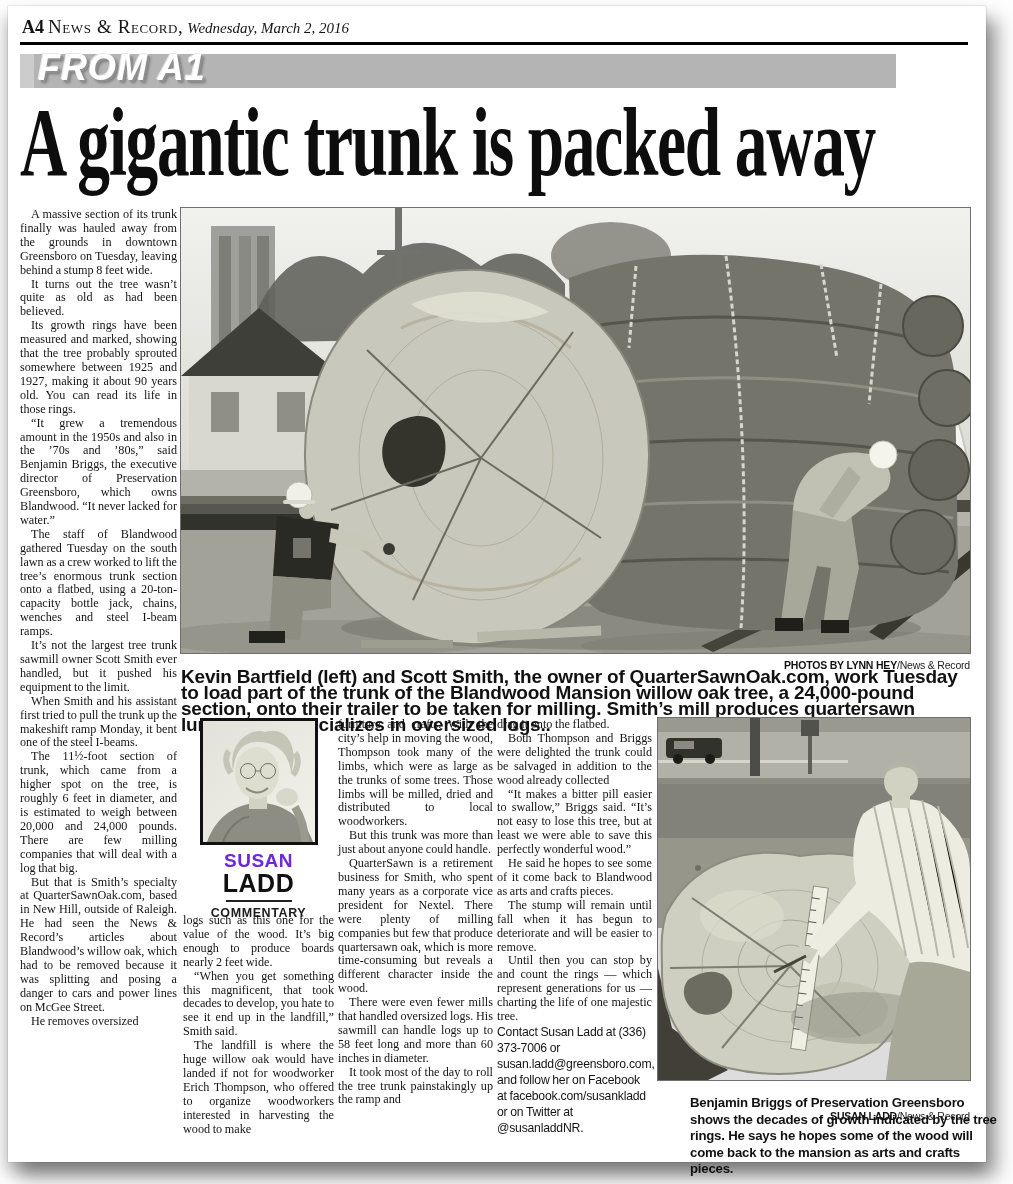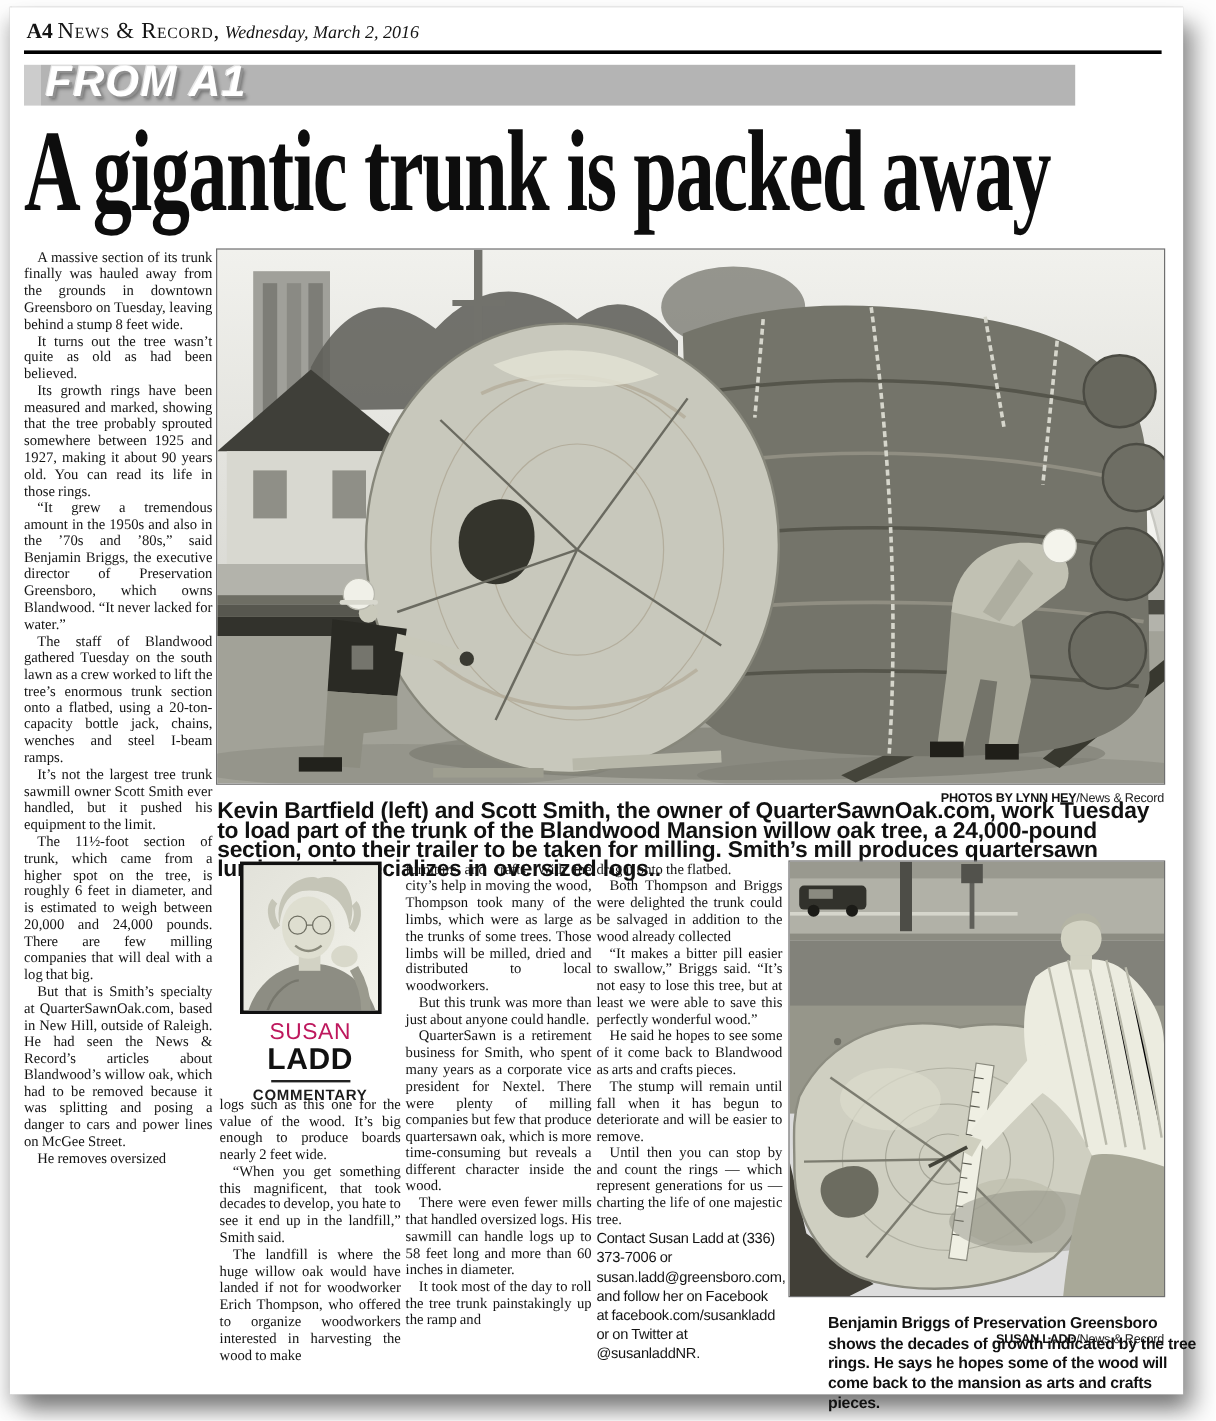--- a/index.html
+++ b/index.html
@@ -43,21 +43,21 @@
   .credit-stump{left:650px;top:1104px;width:312px;}
   .caption{position:absolute;font-family:"Liberation Sans",sans-serif;font-weight:700;color:#111;
           letter-spacing:-.2px;}
   .caption-main{left:173px;top:663px;width:792px;font-size:19px;line-height:16px;}
   .caption-stump{left:682px;top:1089px;width:315px;font-size:13.2px;line-height:16.5px;}
   
   .commentary{position:absolute;left:175px;top:712px;width:151px;text-align:center;
           font-family:"Liberation Sans",sans-serif;}
   .headshot{width:112px;height:121px;border:3px solid #111;margin:0 auto;background:#e8e8e4;}
   .headshot svg{display:block;width:100%;height:100%;}
-  .byline-first{margin-top:6px;font-size:19px;font-weight:400;letter-spacing:.5px;color:#be185d;line-height:20px;}
+  .byline-first{margin-top:6px;font-size:19px;font-weight:700;letter-spacing:.5px;color:#6d28d9;line-height:20px;}
   .byline-last{font-size:25px;font-weight:700;letter-spacing:.5px;color:#111;line-height:24px;}
   .byline-divider{width:66px;height:2px;background:#222;margin:5px auto 4px;}
   .byline-label{font-size:12.5px;font-weight:700;letter-spacing:.6px;color:#1c1c1c;}
 </style>
 </head>
 <body>
 
 <div class="sheet">
 
   <div class="mast">
@@ -73,20 +73,21 @@
 
   <h1 class="headline">A gigantic trunk is packed away</h1>
 
   <div class="col col1">
     <p>A massive section of its trunk finally was hauled away from the grounds in downtown Greensboro on Tuesday, leaving behind a stump 8 feet wide.</p>
     <p>It turns out the tree wasn’t quite as old as had been believed.</p>
     <p>Its growth rings have been measured and marked, showing that the tree probably sprouted somewhere between 1925 and 1927, making it about 90 years old. You can read its life in those rings.</p>
     <p>“It grew a tremendous amount in the 1950s and also in the ’70s and ’80s,” said Benjamin Briggs, the executive director of Preservation Greensboro, which owns Blandwood. “It never lacked for water.”</p>
     <p>The staff of Blandwood gathered Tuesday on the south lawn as a crew worked to lift the tree’s enormous trunk section onto a flatbed, using a 20-ton-capacity bottle jack, chains, wenches and steel I-beam ramps.</p>
     <p>It’s not the largest tree trunk sawmill owner Scott Smith ever handled, but it pushed his equipment to the limit.</p>
+    <p>When Smith and his assistant first tried to pull the trunk up the makeshift ramp Monday, it bent one of the steel I-beams.</p>
     <p>The 11½-foot section of trunk, which came from a higher spot on the tree, is roughly 6 feet in diameter, and is estimated to weigh between 20,000 and 24,000 pounds. There are few milling companies that will deal with a log that big.</p>
     <p>But that is Smith’s specialty at QuarterSawnOak.com, based in New Hill, outside of Raleigh. He had seen the News &amp; Record’s articles about Blandwood’s willow oak, which had to be removed because it was splitting and posing a danger to cars and power lines on McGee Street.</p>
     <p>He removes oversized</p>
   </div>
 
   <figure class="photo main-photo" style="margin:0">
     <svg viewBox="0 0 789 445" preserveAspectRatio="none">
       <defs>
         <linearGradient id="sky" x1="0" y1="0" x2="0" y2="1">
           <stop offset="0" stop-color="#f1f1ed"></stop>

